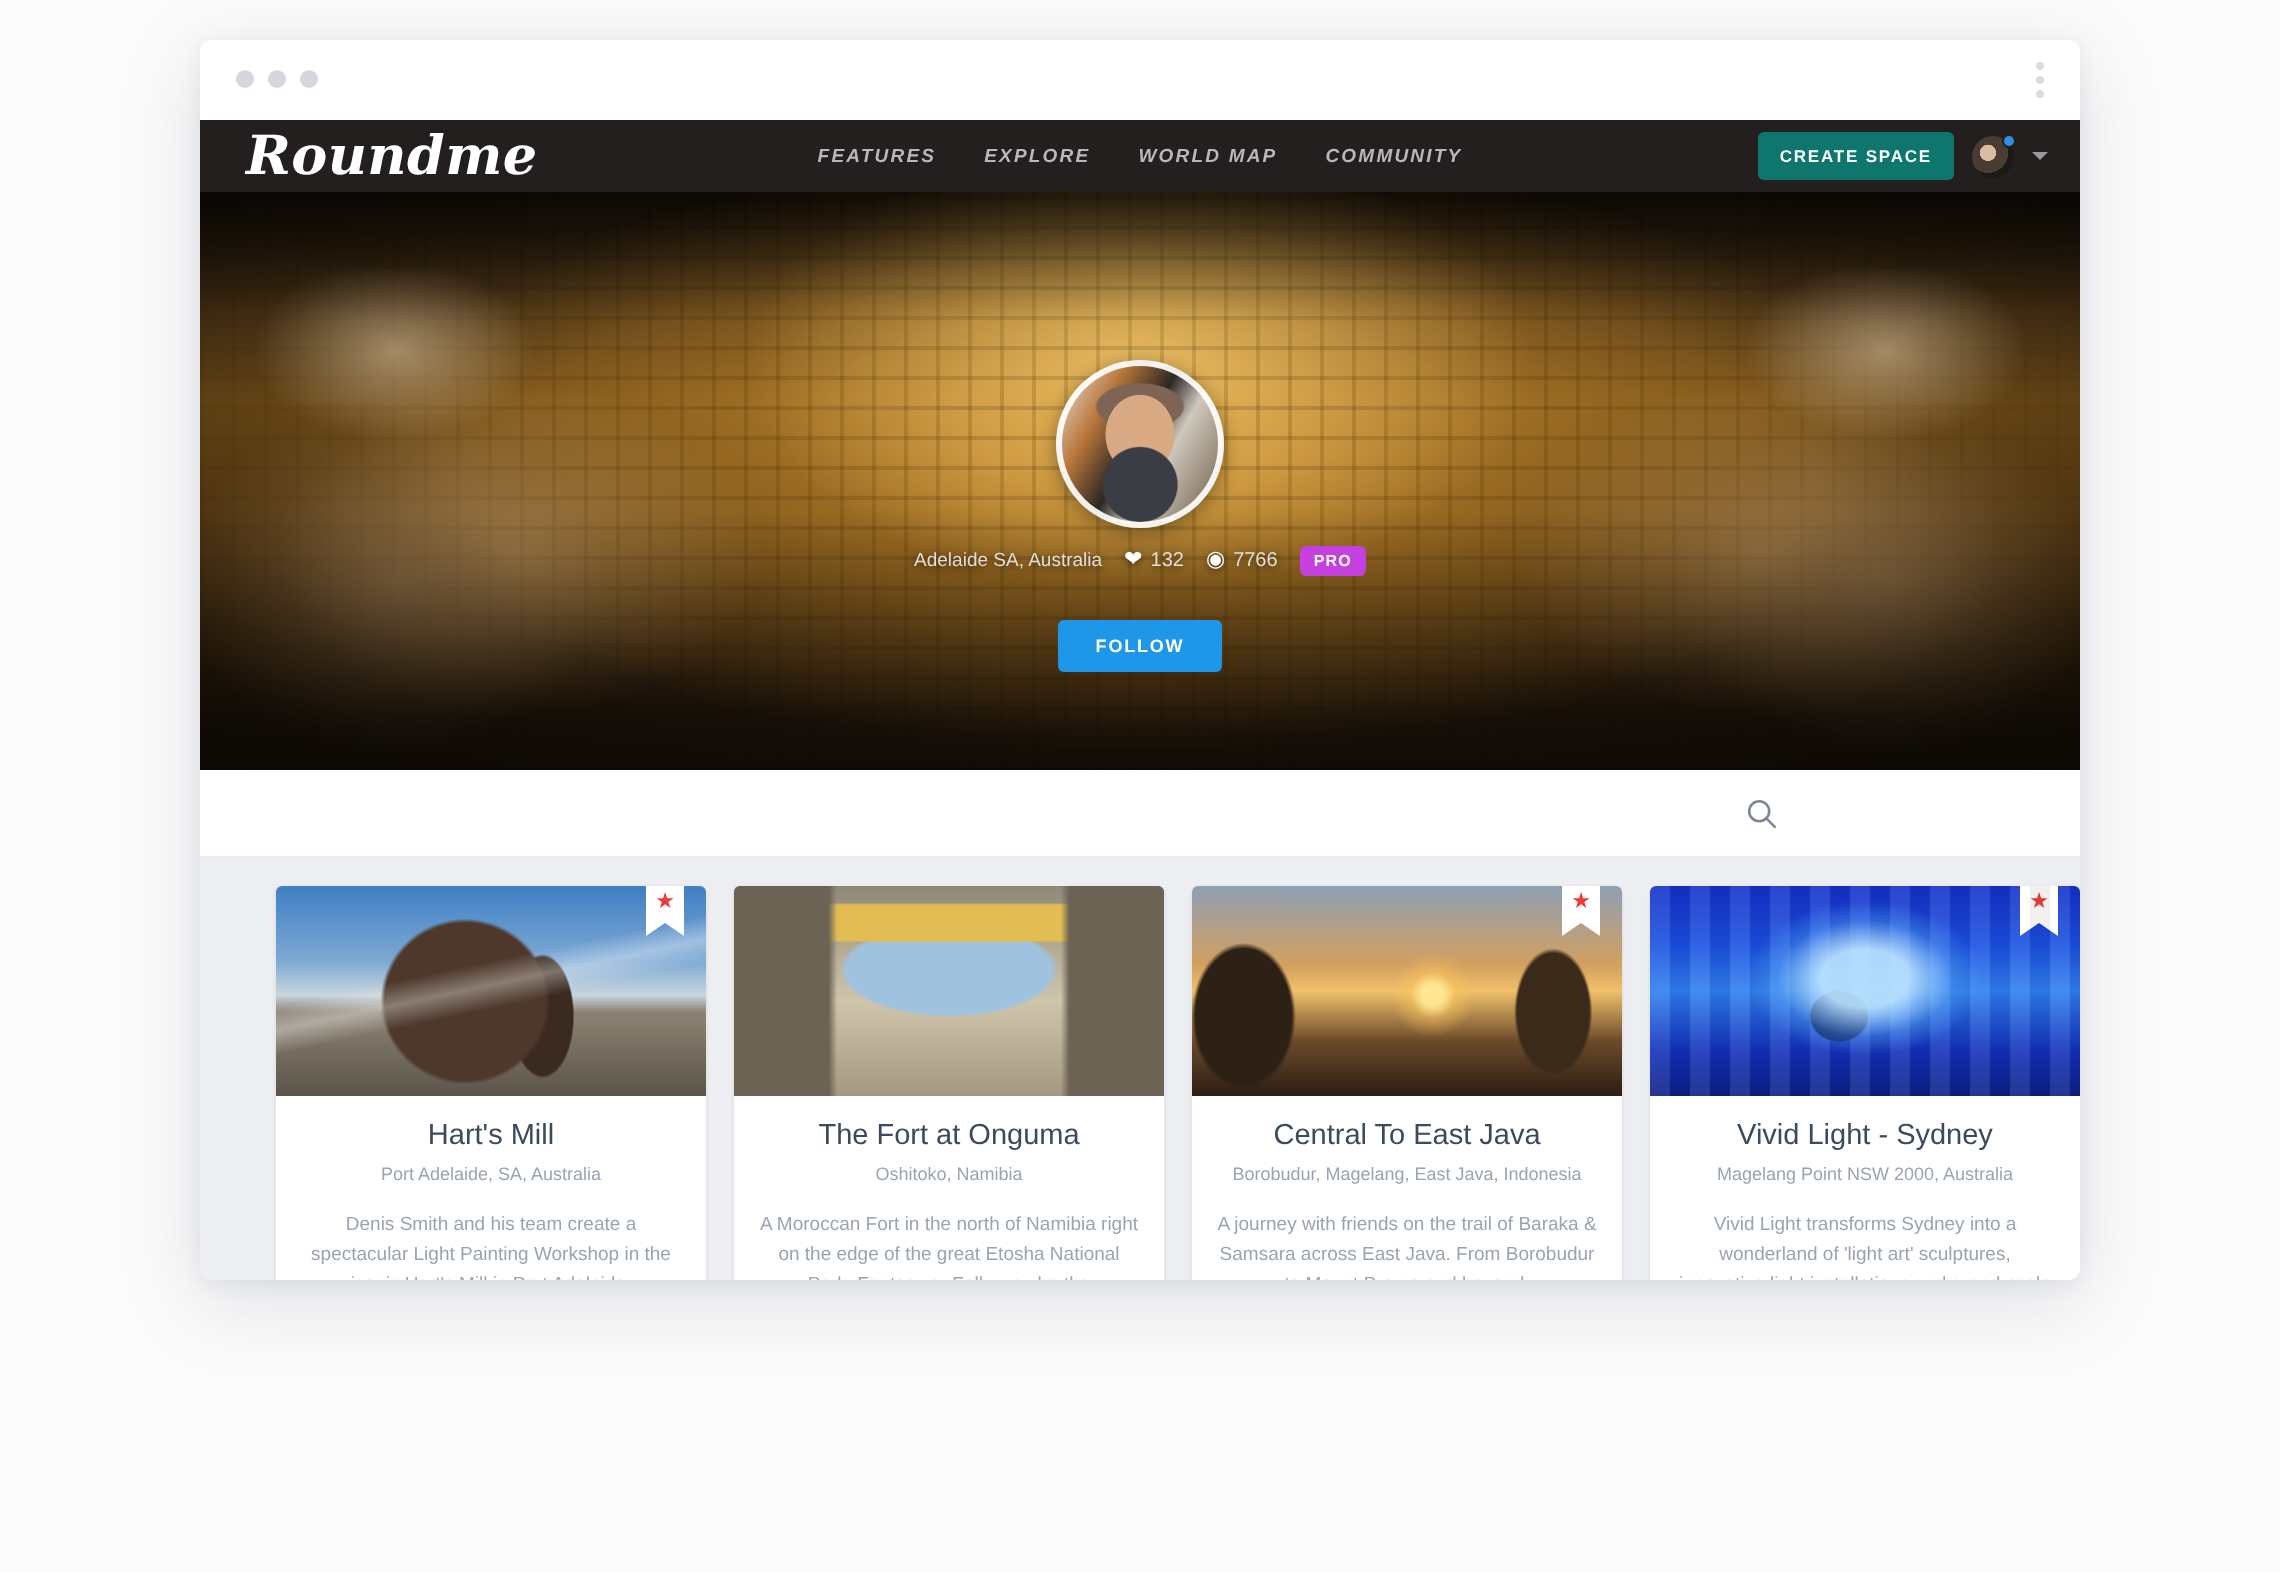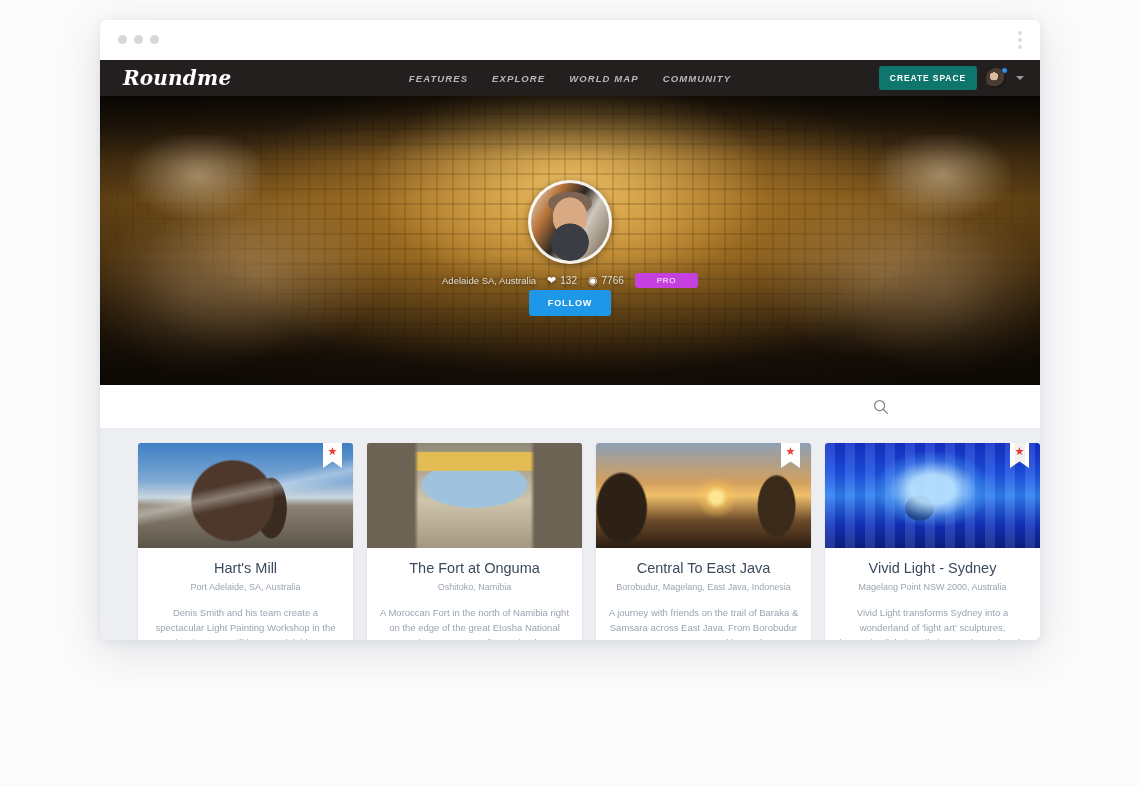--- a/index.html
+++ b/index.html
@@ -59,21 +59,21 @@
     display: flex;
     align-items: center;
     position: relative;
     padding: 0 16px;
   }
   .logo {
     color: #fff;
     font-family: "DejaVu Serif", serif;
     font-style: italic;
     font-weight: bold;
-    font-size: 20px;
+    font-size: 27px;
     letter-spacing: .2px;
     margin-left: 7px;
   }
   .nav-links {
     position: absolute;
     left: 50%;
     transform: translateX(-50%);
     display: flex;
     gap: 24px;
   }
@@ -204,28 +204,28 @@
     font-size: 9.5px;
     text-shadow: 0 1px 4px rgba(0,0,0,.6);
   }
   .meta-stat { display: flex; align-items: center; gap: 4px; font-size: 10px; }
   .icon-heart { color: #fff; font-size: 11px; line-height: 1; }
   .icon-eye  { color: #fff; font-size: 11px; line-height: 1; }
   .pro-badge {
     background: #c441e0;
     color: #fff;
     font-size: 8px;
-    font-weight: normal;
+    font-weight: bold;
     letter-spacing: .6px;
-    padding: 3px 22px;
+    padding: 3px 7px;
     border-radius: 3px;
     text-shadow: none;
   }
   .btn-follow {
-    margin-top: 2px;
+    margin-top: 22px;
     display: inline-block;
     background: #1f97e8;
     color: #fff;
     border: 0;
     border-radius: 3px;
     font-size: 9px;
     font-weight: bold;
     letter-spacing: .9px;
     padding: 8px 19px;
     cursor: pointer;

